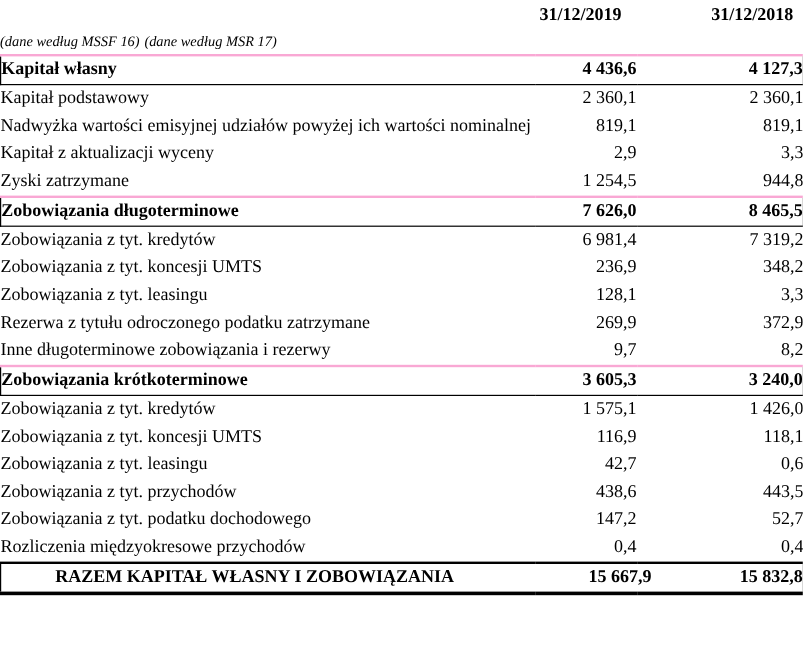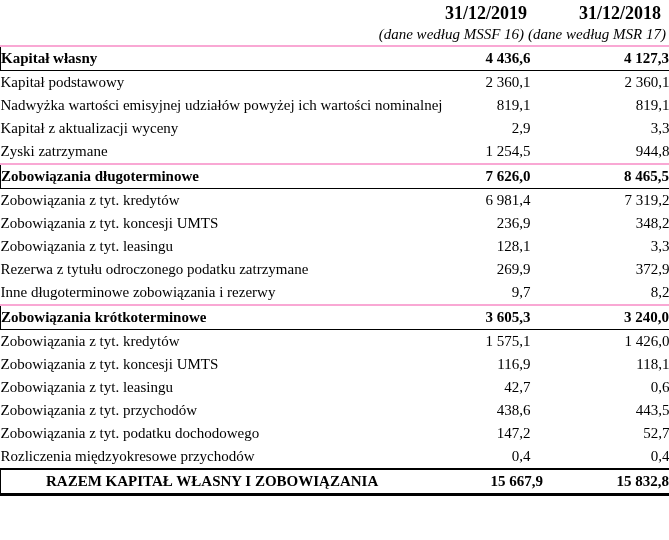--- a/index.html
+++ b/index.html
@@ -8,24 +8,24 @@
     width: 669px; height: 540px; overflow: hidden;
     font-family: "Liberation Serif", "DejaVu Serif", serif;
     color: #000000;
     padding-top: 2px;
   }
   .sheet { width: 669px; }
 
   
   .col-head { width: 669px; border-collapse: collapse; table-layout: fixed; }
   .col-head td { padding: 0; }
-  .dates-row td { font-weight: bold; font-size: 18px; line-height: 22px; text-align: right; white-space: nowrap; }
+  .dates-row td { font-weight: bold; font-size: 15px; line-height: 22px; text-align: right; white-space: nowrap; }
   .dates-row .d2019 { padding-right: 12px; }
   .dates-row .d2018 { padding-right: 8px; margin-top: 43px; }
-  .notes-row td { font-style: italic; font-size: 15px; line-height: 21px; text-align: right; padding-right: 3px; white-space: nowrap; }
+  .notes-row td { font-style: italic; font-size: 12px; line-height: 21px; text-align: left; padding-right: 3px; white-space: nowrap; }
   .notes-row span { display: inline; }
   .notes-row .gap { display: inline-block; width: 4px; }
 
   
   table.fin { width: 669px; border-collapse: collapse; table-layout: fixed; }
   table.fin td {
     font-size: 15px; line-height: 17px;
     padding: 3px 0;
     vertical-align: middle;
   }

